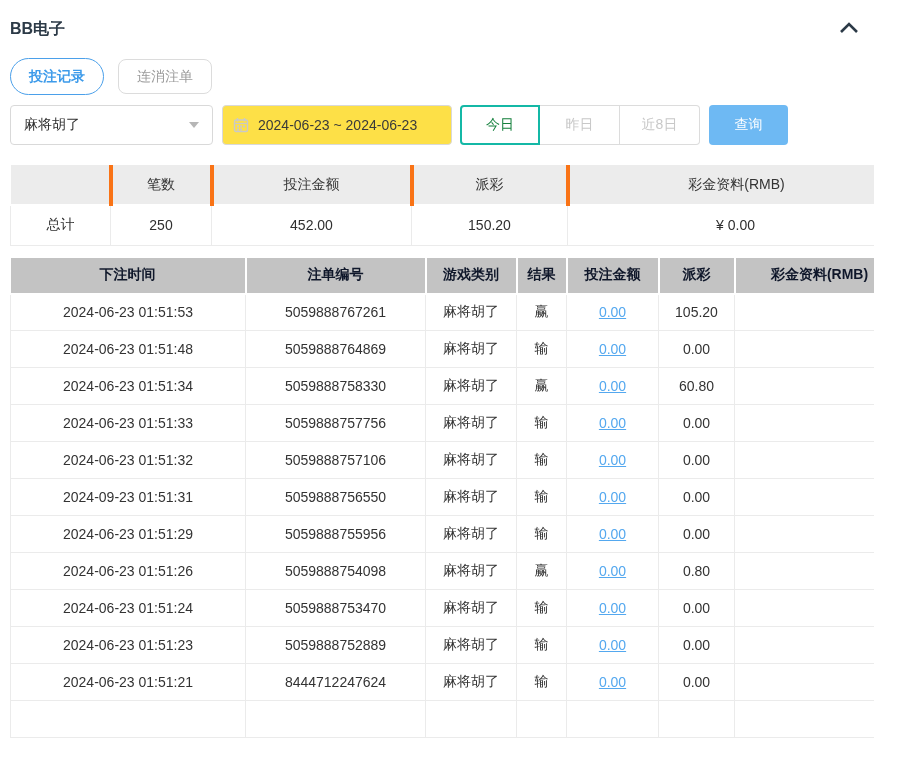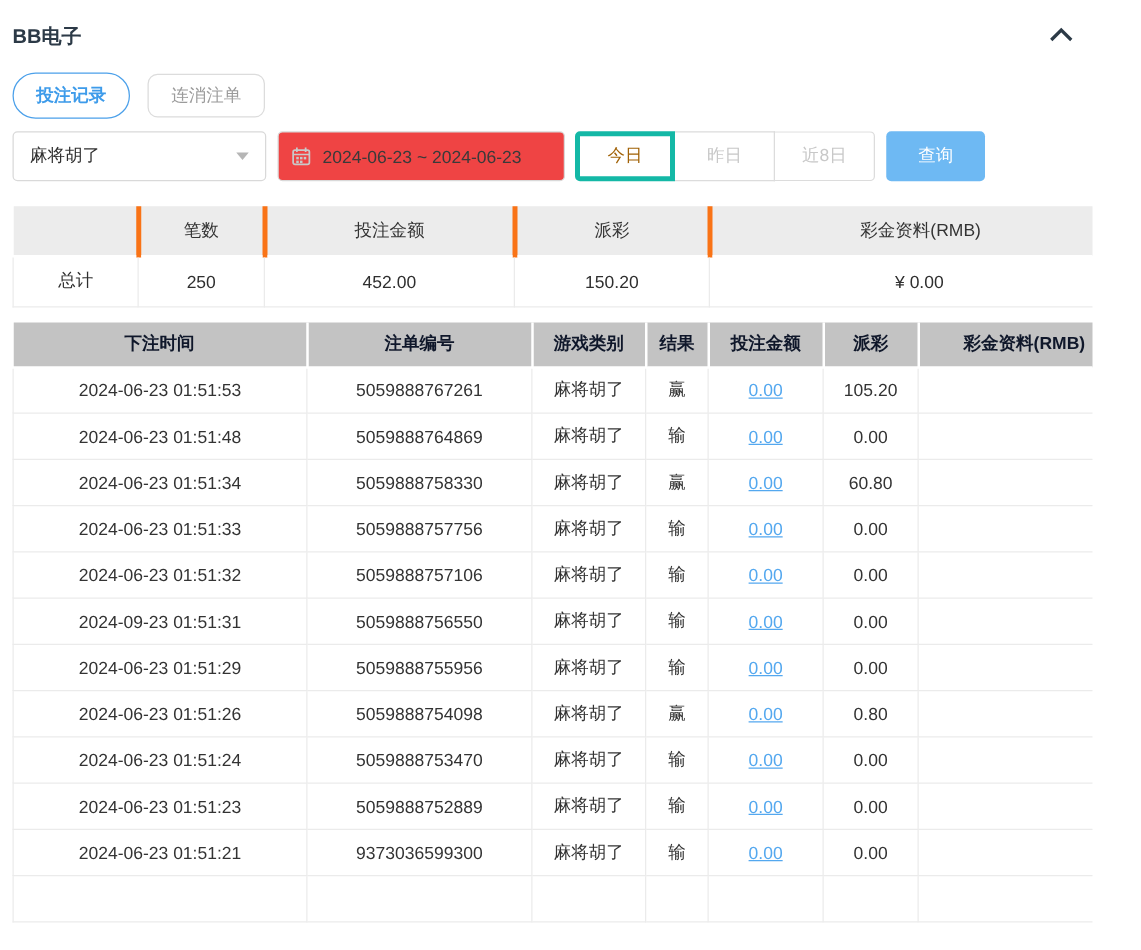--- a/index.html
+++ b/index.html
@@ -12,24 +12,24 @@
   .collapse-btn { border:none; background:transparent; cursor:pointer; width:26px; height:26px; display:flex; align-items:center; justify-content:center; margin-right:2px; }
 
   .tabs { margin-top:14px; display:flex; gap:14px; align-items:center; }
   .tab { height:37px; padding:0 18px; background:#fff; font-size:14px; cursor:pointer; font-family:inherit; }
   .tab.active { border:1px solid #4ba0ea; color:#3d9bea; border-radius:19px; font-weight:bold; }
   .tab.inactive { border:1px solid #dcdcdc; color:#9b9b9b; border-radius:8px; height:35px; }
 
   .filters { margin-top:10px; display:flex; align-items:center; }
   .select { width:203px; height:40px; border:1px solid #d9d9d9; border-radius:4px; display:flex; align-items:center; justify-content:space-between; padding:0 13px; font-size:14px; color:#2f2f2f; cursor:pointer; background:#fff; }
   .caret-down { width:0; height:0; border-left:5px solid transparent; border-right:5px solid transparent; border-top:6px solid #b6b6b6; }
-  .date-input { margin-left:9px; width:230px; height:40px; border:1px solid #d9d9d9; border-radius:4px; display:flex; align-items:center; padding:0 10px; gap:9px; font-size:14px; color:#3a3a3a; cursor:pointer; background:#ef4444; white-space:nowrap; }
+  .date-input { margin-left:9px; width:230px; height:40px; border:1px solid #d9d9d9; border-radius:4px; display:flex; align-items:center; padding:0 10px; gap:9px; font-size:14px; color:#3a3a3a; cursor:pointer; background:#fde047; white-space:nowrap; }
   .segmented { margin-left:8px; display:flex; height:40px; }
   .seg { width:80px; height:40px; font-size:14px; background:#fff; cursor:pointer; font-family:inherit; }
-  .seg.active { border:4px solid #14b8a6; color:#a16207; border-radius:4px 0 0 4px; }
+  .seg.active { border:2px solid #14b8a6; color:#15803d; border-radius:4px 0 0 4px; }
   .seg.inactive { border:1px solid #dcdcdc; border-left:none; color:#c8c8c8; }
   .seg.last { border-radius:0 4px 4px 0; }
   .query-btn { margin-left:9px; width:79px; height:40px; background:#6eb9f3; color:#fff; border:none; border-radius:4px; font-size:14px; cursor:pointer; font-family:inherit; }
 
   table { border-collapse:collapse; table-layout:fixed; width:893px; font-size:14px; }
   .summary-table { margin-top:20px; }
   .summary-table th { background:#ececec; height:40px; font-weight:normal; color:#333; border-right:4px solid #f97316; border-bottom:2px solid #fff; text-align:center; }
   .summary-table th:last-child { border-right:none; }
   .summary-table td { height:40px; text-align:center; color:#2f2f2f; border:1px solid #ebebeb; background:#fff; }
 
@@ -238,21 +238,21 @@
     <td>5059888752889</td>
     <td>麻将胡了</td>
     <td>输</td>
     <td><a class="amount-link">0.00</a></td>
     <td>0.00</td>
     <td></td>
   </tr>
 
   <tr>
     <td>2024-06-23 01:51:21</td>
-    <td>9373036599300</td>
+    <td>8444712247624</td>
     <td>麻将胡了</td>
     <td>输</td>
     <td><a class="amount-link">0.00</a></td>
     <td>0.00</td>
     <td></td>
   </tr>
 
   <tr>
     <td></td>
     <td></td>

